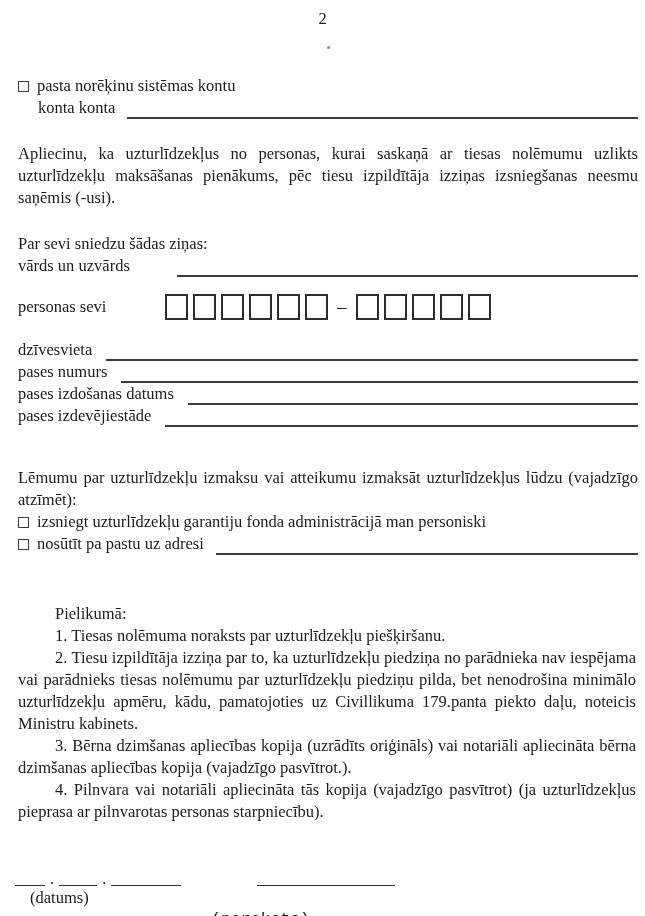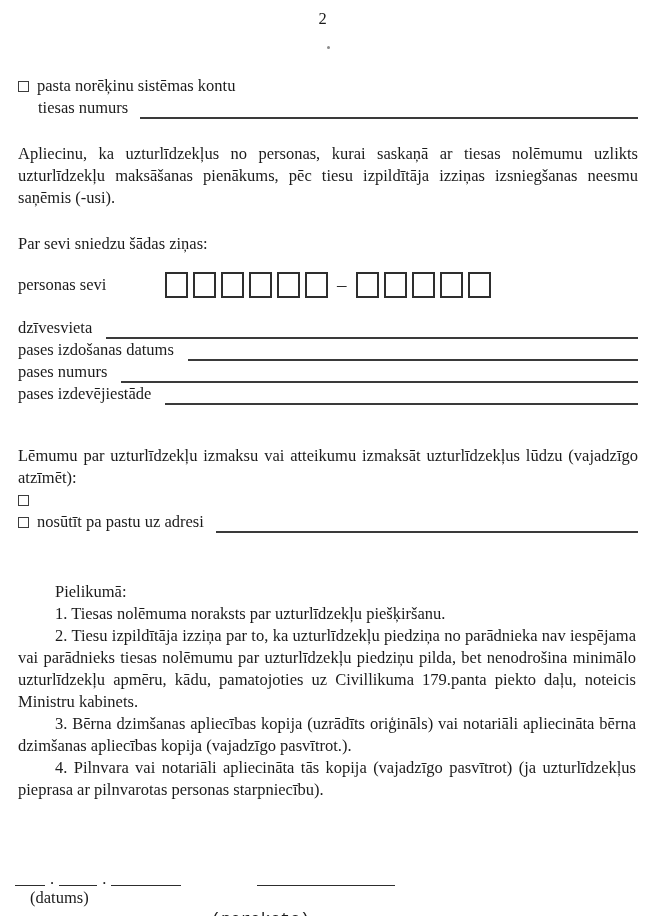--- a/index.html
+++ b/index.html
@@ -79,28 +79,32 @@
 
 <div class="page">
 
   <div class="page-number">2</div>
   <div class="tiny-dot"></div>
 
   <div class="opt-pasta">
     <span class="checkbox"></span><span>pasta norēķinu sistēmas kontu</span>
   </div>
   <div class="row konta-row">
-    <span>tiesas numurs</span>
+    <span>konta konta</span>
     <span class="fill-line"></span>
   </div>
 
   <p class="para-declaration">Apliecinu, ka uzturlīdzekļus no personas, kurai saskaņā ar tiesas nolēmumu uzlikts uzturlīdzekļu maksāšanas pienākums, pēc tiesu izpildītāja izziņas izsniegšanas neesmu saņēmis (-usi).</p>
 
   <div class="par-sevi">Par sevi sniedzu šādas ziņas:</div>
 
+  <div class="row vards-row">
+    <span class="label-fixed">vārds un uzvārds</span>
+    <span class="fill-line"></span>
+  </div>
 
   <div class="pk-row">
     <span class="label-fixed">personas sevi</span>
     <span class="pc-boxes">
       <span class="pc-boxes">
           <span class="pc-box"></span>
           <span class="pc-box"></span>
           <span class="pc-box"></span>
           <span class="pc-box"></span>
           <span class="pc-box"></span>
@@ -116,37 +120,37 @@
         </span>
     </span>
   </div>
 
   <div class="fields">
     <div class="field-row">
       <span>dzīvesvieta</span>
       <span class="fill-line"></span>
     </div>
     <div class="field-row">
-      <span>pases izdošanas datums</span>
+      <span>pases numurs</span>
       <span class="fill-line"></span>
     </div>
     <div class="field-row">
-      <span>pases numurs</span>
+      <span>pases izdošanas datums</span>
       <span class="fill-line"></span>
     </div>
     <div class="field-row">
       <span>pases izdevējiestāde</span>
       <span class="fill-line"></span>
     </div>
   </div>
 
   <p class="para-decision">Lēmumu par uzturlīdzekļu izmaksu vai atteikumu izmaksāt uzturlīdzekļus lūdzu (vajadzīgo atzīmēt):</p>
 
   <div class="option-row">
-    <span class="cb-wrap"><span class="checkbox"></span></span>
+    <span class="cb-wrap"><span class="checkbox"></span><span>izsniegt uzturlīdzekļu garantiju fonda administrācijā man personiski</span></span>
   </div>
   <div class="option-row">
     <span class="cb-wrap"><span class="checkbox"></span><span>nosūtīt pa pastu uz adresi</span></span>
     <span class="fill-line"></span>
   </div>
 
   <div class="attachments">
     <p>Pielikumā:</p>
     <p>1. Tiesas nolēmuma noraksts par uzturlīdzekļu piešķiršanu.</p>
     <p>2. Tiesu izpildītāja izziņa par to, ka uzturlīdzekļu piedziņa no parādnieka nav iespējama vai parādnieks tiesas nolēmumu par uzturlīdzekļu piedziņu pilda, bet nenodrošina minimālo uzturlīdzekļu apmēru, kādu, pamatojoties uz Civillikuma 179.panta piekto daļu, noteicis Ministru kabinets.</p>

